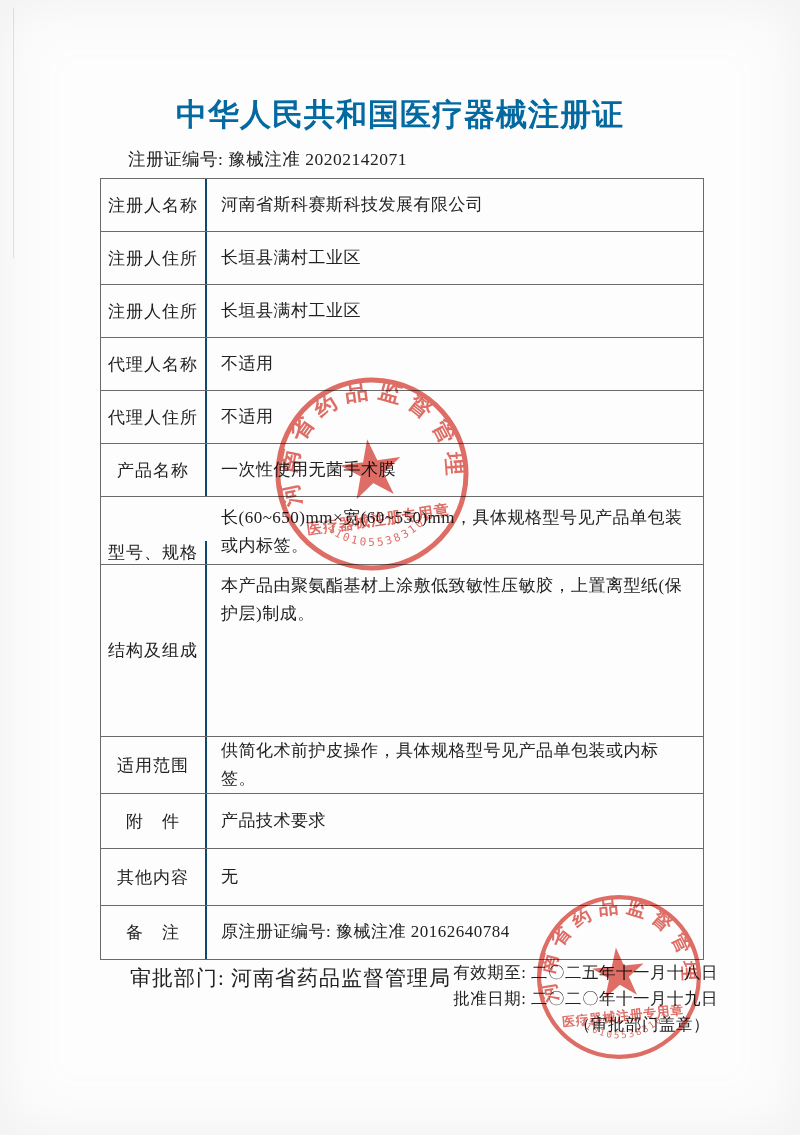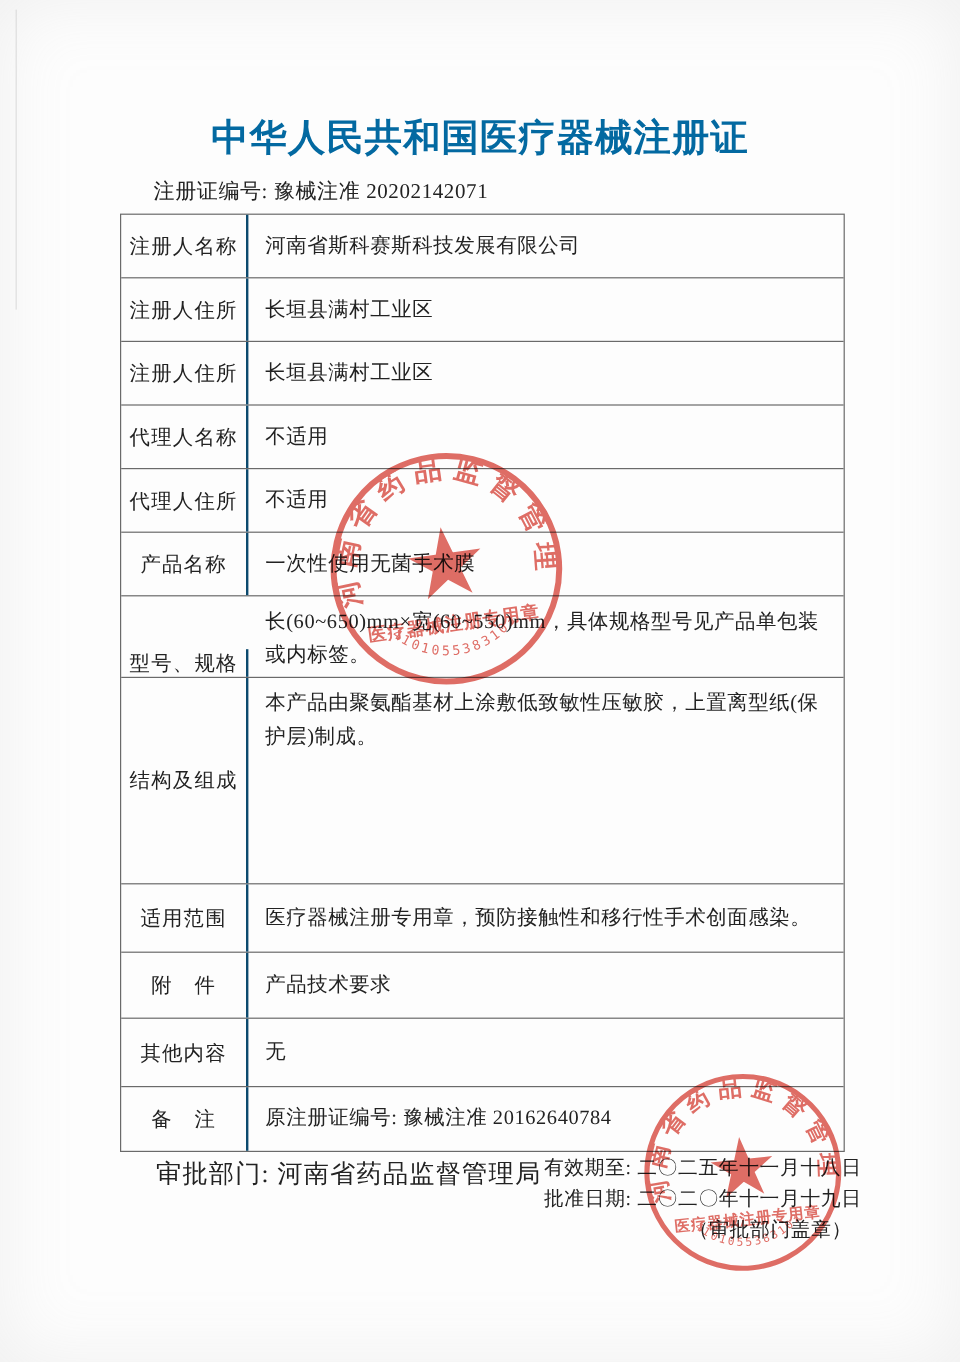--- a/index.html
+++ b/index.html
@@ -108,21 +108,21 @@
   <div class="row h68 vtop">
     <div class="cell-label">型号、规格</div>
     <div class="cell-value">长(60~650)mm×宽(60~550)mm，具体规格型号见产品单包装或内标签。</div>
   </div>
   <div class="row h172 vtop">
     <div class="cell-label">结构及组成</div>
     <div class="cell-value">本产品由聚氨酯基材上涂敷低致敏性压敏胶，上置离型纸(保护层)制成。</div>
   </div>
   <div class="row h57">
     <div class="cell-label">适用范围</div>
-    <div class="cell-value">医疗器械注册专用章，预防接触性和移行性手术创面感染。</div>
+    <div class="cell-value">供简化术前护皮操作，具体规格型号见产品单包装或内标签。</div>
   </div>
   <div class="row h55">
     <div class="cell-label">附　件</div>
     <div class="cell-value">产品技术要求</div>
   </div>
   <div class="row h57">
     <div class="cell-label">其他内容</div>
     <div class="cell-value">无</div>
   </div>
   <div class="row h53">

